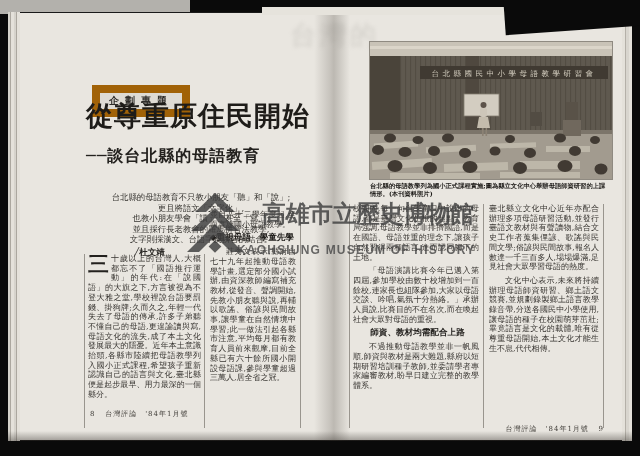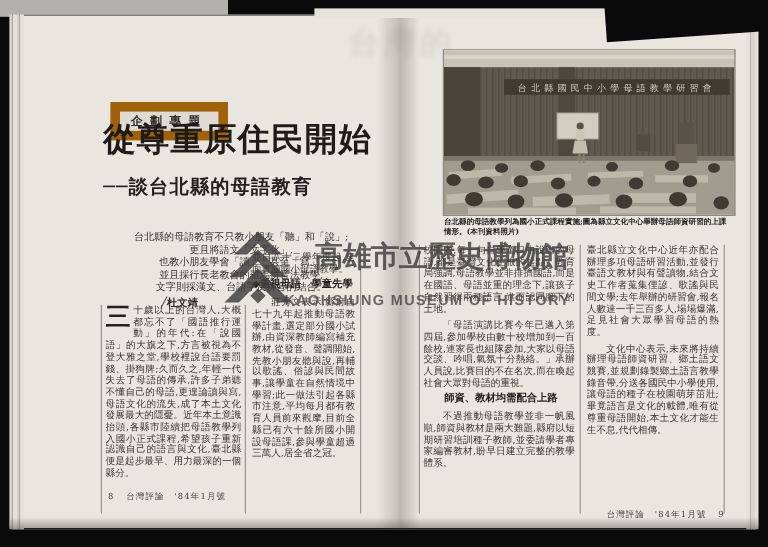--- a/index.html
+++ b/index.html
@@ -157,21 +157,21 @@
 
     <div class="abs vrule" style="left:341px;top:192px;height:224px;"></div>
     <div class="abs coltext" style="left:345px;top:192px;width:126px;height:224px;overflow:hidden;">
       <p class="nofirst">校園內,每一句自學童口中說出的母語,都是臺灣文化生根的起點。教育局強調,母語教學並非排擠國語,而是在國語、母語並重的理念下,讓孩子自然習得兩種語言,進而認同腳下的土地。</p>
       <p>「母語演講比賽今年已邁入第四屆,參加學校由數十校增加到一百餘校,連家長也組隊參加,大家以母語交談、吟唱,氣氛十分熱絡。」承辦人員說,比賽目的不在名次,而在喚起社會大眾對母語的重視。</p>
       <p class="subhead">師資、教材均需配合上路</p>
       <p>不過推動母語教學並非一帆風順,師資與教材是兩大難題,縣府以短期研習培訓種子教師,並委請學者專家編審教材,盼早日建立完整的教學體系。</p>
     </div>
     <div class="abs vrule" style="left:475px;top:192px;height:224px;"></div>
     <div class="abs coltext" style="left:481px;top:192px;width:110px;height:224px;overflow:hidden;">
-      <p class="nofirst">臺北縣立文化中心近年亦配合辦理多項母語研習活動,並發行臺語文教材與有聲讀物,結合文史工作者蒐集俚諺、歌謠與民間文學;去年舉辦的研習會,報名人數達一千三百多人,場場爆滿,足見社會大眾學習母語的熱度。</p>
+      <p class="nofirst">臺北縣立文化中心近年亦配合辦理多項母語研習活動,並發行臺語文教材與有聲讀物,結合文史工作者蒐集俚諺、歌謠與民間文學;俗諺與民間故事,報名人數達一千三百多人,場場爆滿,足見社會大眾學習母語的熱度。</p>
       <p>文化中心表示,未來將持續辦理母語師資研習、鄉土語文競賽,並規劃錄製鄉土語言教學錄音帶,分送各國民中小學使用,讓母語的種子在校園萌芽茁壯;畢竟語言是文化的載體,唯有從尊重母語開始,本土文化才能生生不息,代代相傳。</p>
     </div>
     <div class="abs vrule" style="left:595px;top:192px;height:224px;"></div>
 
     <div class="abs footer" style="right:28px;top:412px;">
       <span>台灣評論　'84年1月號</span>&nbsp;&nbsp;
       <span>9</span>
     </div>
   </div>
 

